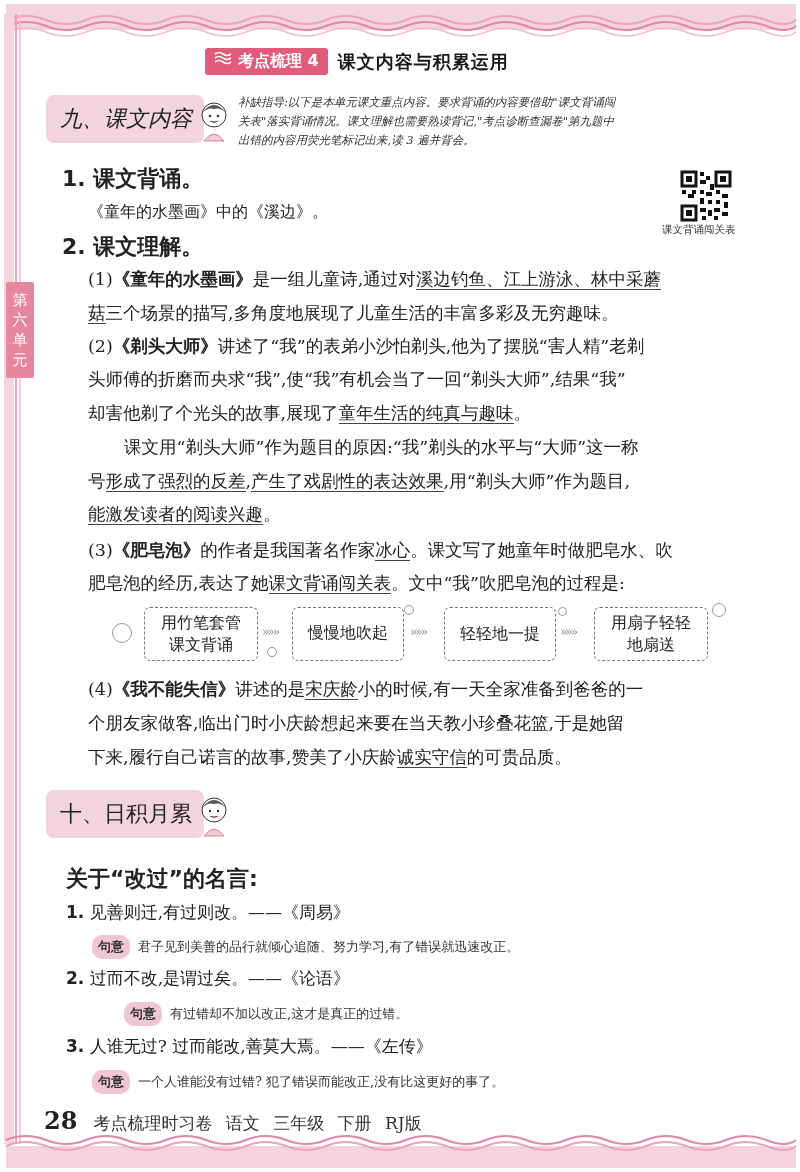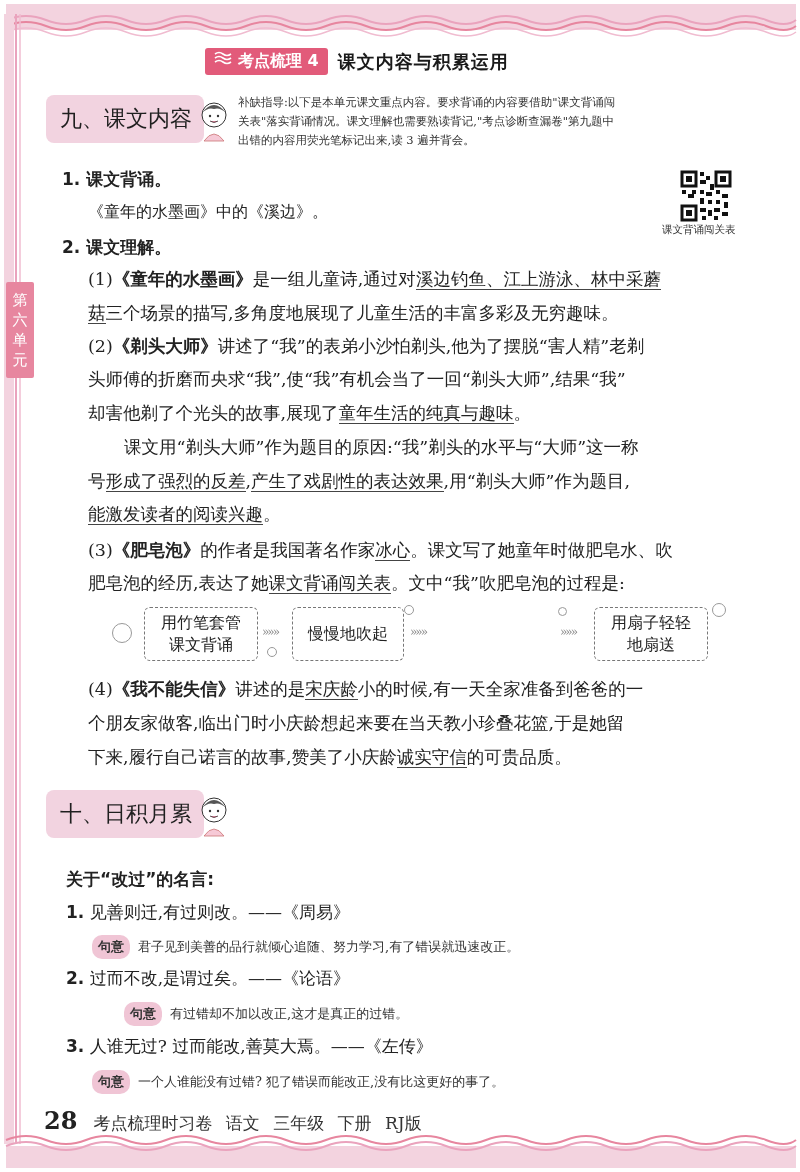--- a/index.html
+++ b/index.html
@@ -16,21 +16,21 @@
                font-size:16px;padding:3px 9px;border-radius:3px;display:flex;align-items:flex-start;gap:6px;}
   .title-text{font-family:"DejaVu Sans",sans-serif;font-weight:bold;font-size:18px;color:#1a1a1a;letter-spacing:1px;}
   .sec-header{position:absolute;display:flex;align-items:flex-start;}
   .sec-box{background:#f2d3e0;border-radius:8px;height:48px;display:flex;align-items:center;
            padding:0 12px 0 14px;font-family:"DejaVu Sans",sans-serif;font-size:22px;color:#1f1f1f;}
   .girl{width:36px;height:48px;margin-left:-8px;}
   .sec-note{font-size:11.5px;line-height:19px;color:#333;margin-left:6px;margin-top:-2px;}
   .qr{position:absolute;left:680px;top:170px;width:52px;height:52px;}
   .qr-label{position:absolute;left:662px;top:223px;font-size:10.5px;color:#333;}
   .t{position:absolute;left:62px;font-size:17.5px;line-height:26px;color:#222;}
-  .h{font-family:"DejaVu Sans",sans-serif;font-weight:bold;font-size:17px;}
+  .h{font-family:"DejaVu Sans",sans-serif;font-weight:bold;font-size:22px;}
   .b{font-family:"DejaVu Sans",sans-serif;font-weight:bold;}
   .u{border-bottom:1.5px solid #444;}
   .flow{position:absolute;top:603px;left:112px;width:630px;height:60px;}
   .fbox{position:absolute;border:1.5px dashed #777;border-radius:6px;background:#fff;
         font-size:16px;line-height:22px;text-align:center;display:flex;align-items:center;justify-content:center;}
   .farrow{position:absolute;top:22px;font-size:12px;color:#888;letter-spacing:-2px;}
   .bubble{position:absolute;border:1px solid #999;border-radius:50%;}
   .yiyi{display:inline-block;background:#f0c5d5;color:#333;font-family:"DejaVu Sans",sans-serif;
         font-size:13px;padding:1px 6px;border-radius:10px;margin-right:8px;font-weight:bold;}
   .quote{position:absolute;left:66px;font-size:17px;line-height:24px;}
@@ -69,21 +69,21 @@
 <div class="title-bar">
   <div class="title-badge">
     <svg width="18" height="14" viewBox="0 0 18 14">
       <path d="M1 3 q4 -3 8 0 t8 0 M1 7 q4 -3 8 0 t8 0 M1 11 q4 -3 8 0 t8 0" fill="none" stroke="#fff" stroke-width="1.6"></path>
     </svg>
     <span>考点梳理 4</span>
   </div>
   <div class="title-text">课文内容与积累运用</div>
 </div>
 
-<div class="sec-header" style="left:46px;top:95px;">
+<div class="sec-header" style="left:46px;top:95px;font-style:italic;">
   <div class="sec-box">九、课文内容</div>
   <svg class="girl" viewBox="0 0 36 48">
     <circle cx="18" cy="20" r="12" fill="#fff" stroke="#333" stroke-width="1"></circle>
     <path d="M6 18 q12 -16 24 0 q-6 -6 -12 -4 q-6 -2 -12 4z" fill="#555"></path>
     <circle cx="14" cy="21" r="1.2" fill="#333"></circle>
       <circle cx="22" cy="21" r="1.2" fill="#333"></circle>
     <path d="M14 26 q4 3 8 0" fill="#e7869f" stroke="#333" stroke-width="0.8"></path>
     <path d="M8 46 q10 -14 20 0z" fill="#f6c9d6" stroke="#c77" stroke-width="0.8"></path>
   </svg>
   <div class="sec-note">
@@ -141,25 +141,28 @@
 <div class="flow">
   <div class="bubble" style="left:0;top:20px;width:18px;height:18px;"></div>
   <div class="fbox" style="left:32px;top:4px;width:112px;height:52px;">
     <div>
         <div>用竹笔套管</div>
         <div>课文背诵</div>
       </div>
   </div>
   <div class="farrow" style="left:150px;">»»»</div>
   <div class="bubble" style="left:155px;top:44px;width:8px;height:8px;"></div>
-  <div class="fbox" style="left:180px;top:4px;width:110px;height:52px;">
+  <div class="fbox" style="left:180px;top:4px;width:110px;height:52px;font-family:Liberation Mono, monospace;">
     <div>慢慢地吹起</div>
   </div>
   <div class="bubble" style="left:292px;top:2px;width:8px;height:8px;"></div>
   <div class="farrow" style="left:298px;">»»»</div>
+  <div class="fbox" style="left:332px;top:4px;width:110px;height:52px;">
+    <div>轻轻地一提</div>
+  </div>
   <div class="bubble" style="left:446px;top:4px;width:7px;height:7px;"></div>
   <div class="farrow" style="left:448px;">»»»</div>
   <div class="fbox" style="left:482px;top:4px;width:112px;height:52px;">
     <div>
         <div>用扇子轻轻</div>
         <div>地扇送</div>
       </div>
   </div>
   <div class="bubble" style="left:600px;top:0;width:12px;height:12px;"></div>
 </div>

